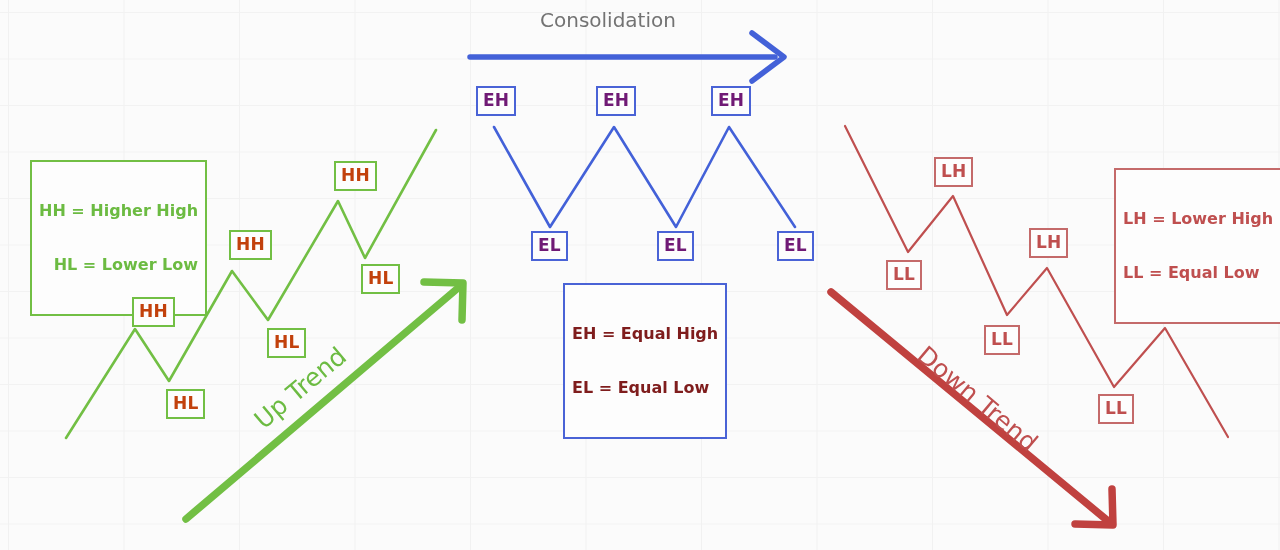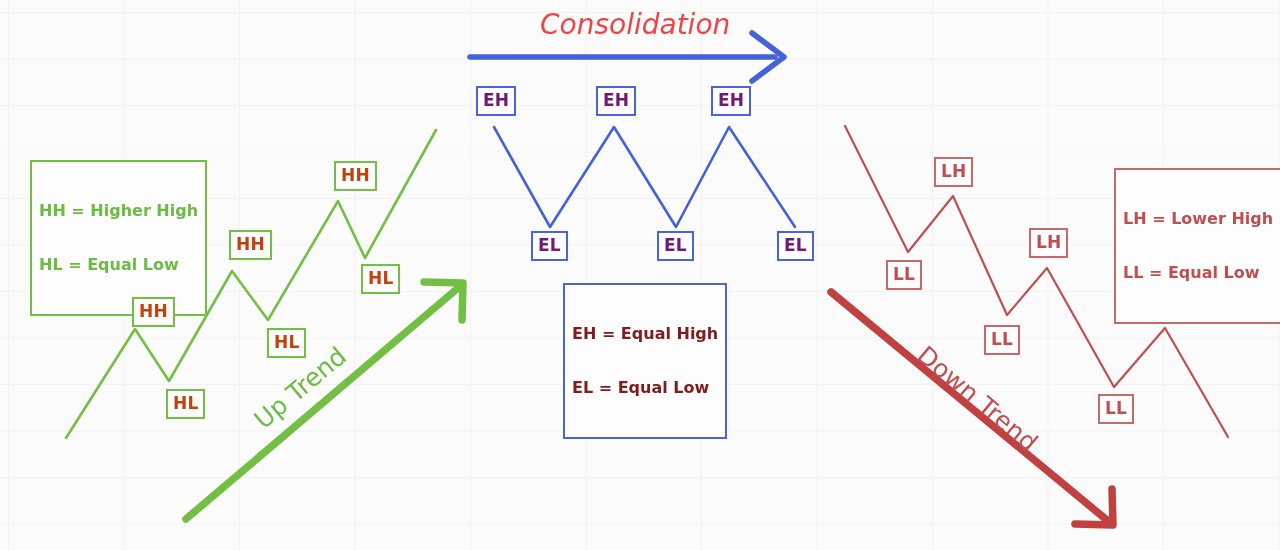--- a/index.html
+++ b/index.html
@@ -60,44 +60,43 @@
     box-sizing: border-box;
     border: 2px solid #000;
     background: #fdfdfd;
     font-family: "DejaVu Sans", sans-serif;
     font-weight: 700;
     font-size: 16px;
     line-height: 1.12;
     padding: 4px 7px 5px 7px;
     white-space: pre;
   }
-  .legend.green { border-color: #72bf44; color: #6cbb42; }
+  .legend.green { border-color: #72bf44; color: #6cbb42; text-align: right; }
   .legend.blue  { border-color: #4a63d6; color: #7f1d1d; }
   .legend.red   { border-color: #c46a6a; color: #bf4f4f; }
   .legend span { display: block; }
 
   .trend-word {
     position: absolute;
     font-family: "DejaVu Sans", sans-serif;
     font-weight: 400;
     font-size: 25px;
     white-space: nowrap;
     transform-origin: 0 50%;
   }
   .trend-word.green { color: #6cbb42; }
   .trend-word.red   { color: #bf4f4f; }
 
   #consolidation-title {
     position: absolute;
     font-family: "DejaVu Sans", sans-serif;
     font-weight: 400;
-    font-size: 28px;
-    color: #ef4444;
+    font-size: 20px;
+    color: #737373;
     white-space: nowrap;
-    font-style: italic;
   }
 </style>
 </head>
 <body>
 
 <div id="canvas">
 
   <div id="grid"></div>
 
   <svg id="art" viewBox="0 0 1280 550">
@@ -119,21 +118,21 @@
     <polyline points="845,126 908,252 953,196 1007,315 1047,268 1114,387 1165,328 1228,437" fill="none" stroke="#bf4f4f" stroke-width="2.2" stroke-linejoin="round" stroke-linecap="round"></polyline>
 
     <g>
       <line x1="831" y1="292" x2="1108" y2="521" stroke="#c0413f" stroke-width="7.5" stroke-linecap="round"></line>
       <polyline points="1075,524 1113,525 1112,489" fill="none" stroke="#c0413f" stroke-width="7.5" stroke-linejoin="round" stroke-linecap="round"></polyline>
     </g>
   </svg>
 
   <div class="legend green" style="left:30px; top:160px;">
     <span>HH = Higher High</span>
-    <span>HL = Equal Low</span>
+    <span>HL = Lower Low</span>
   </div>
 
   <div class="lbl green" style="left:115px; top:297px;">HH</div>
   <div class="lbl green" style="left:149px; top:389px;">HL</div>
   <div class="lbl green" style="left:212px; top:230px;">HH</div>
   <div class="lbl green" style="left:250px; top:328px;">HL</div>
   <div class="lbl green" style="left:317px; top:161px;">HH</div>
   <div class="lbl green" style="left:344px; top:264px;">HL</div>
 
   <div class="trend-word green" style="left:258px; top:409px; transform: rotate(-40deg);">Up Trend</div>

